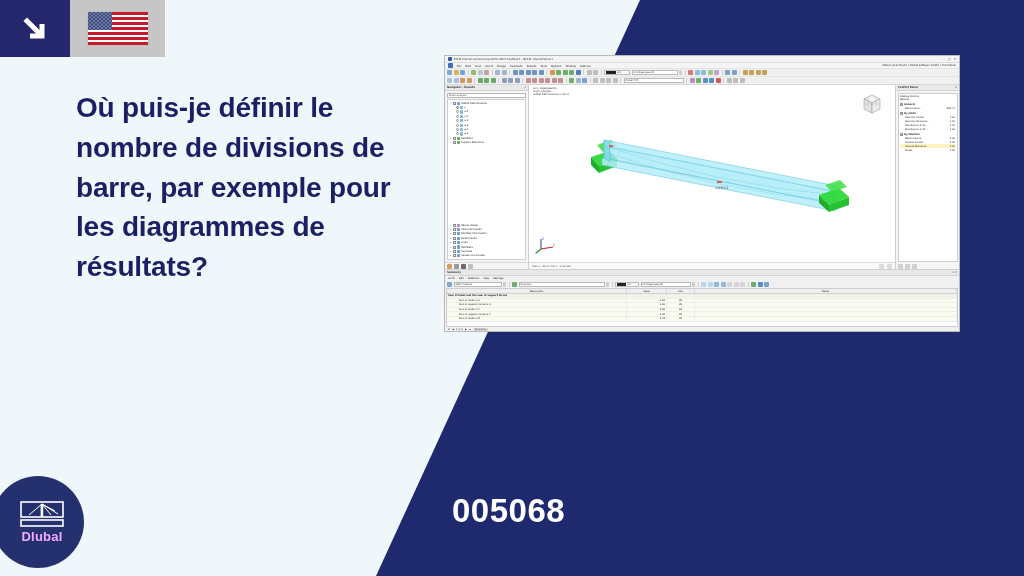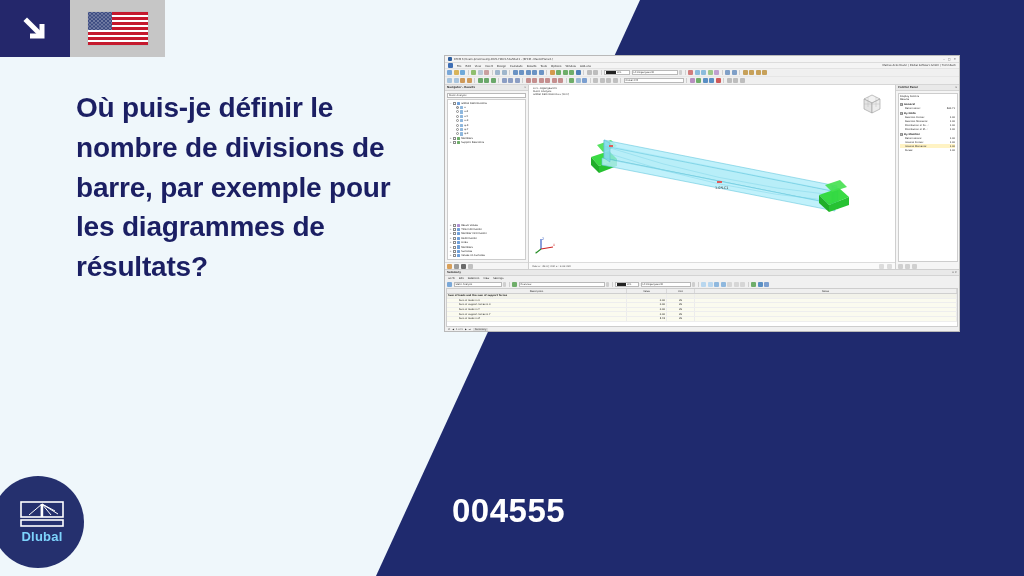--- a/index.html
+++ b/index.html
@@ -45,21 +45,21 @@
 
   
   #logo-circle {
     position:absolute; left:-8px; top:476px; width:92px; height:92px;
     border-radius:50%; background:#25306e;
     display:flex; flex-direction:column; align-items:center; justify-content:center;
     padding-left:8px;
   }
   #logo-mark { width:44px; height:26px; position:relative; }
   #logo-mark svg { display:block; }
-  #logo-text { color:#7dd3fc; font-weight:bold; font-size:13px; margin-top:2px; letter-spacing:.2px; }
+  #logo-text { color:#f0abfc; font-weight:bold; font-size:13px; margin-top:2px; letter-spacing:.2px; }
 
   
   #faq-row { position:absolute; left:452px; top:492px; display:flex; align-items:center; gap:16px; }
   #faq-badge { background:#4fb3e0; color:#ffffff; font-weight:bold; font-size:33px;
                padding:4px 16px 7px 16px; line-height:1; letter-spacing:.5px;}
   #faq-number { color:#ffffff; font-weight:bold; font-size:33px; letter-spacing:.5px; }
 
   
   #shot {
     position:absolute; left:444px; top:55px; width:516px; height:277px;
@@ -191,21 +191,21 @@
       <rect x="1" y="1" width="42" height="15" fill="none" stroke="#ffffff" stroke-width="1.6"></rect>
       <rect x="1" y="19" width="42" height="6" fill="none" stroke="#ffffff" stroke-width="1.6"></rect>
       <path d="M22 3 L9 14 M22 3 L35 10 M22 3 L38 13 M22 3 L31 14" stroke="#ffffff" stroke-width="1"></path>
       <rect x="20.6" y="3" width="2.6" height="13" fill="#ffffff"></rect>
     </svg>
   </div>
   <div id="logo-text">Dlubal</div>
 </div>
 
 <div id="faq-row">
-  <div id="faq-number">004555</div>
+  <div id="faq-number">005068</div>
 </div>
 
 <div id="shot">
 
   <div class="tb">
     <div class="app-ico"></div>
     <div class="title">RFEM 6 [beam-prestressing-2025-FSM-5-53a50a21 - [RFEM - MasterPlan#1]</div>
     <div class="wbtns">
       <span>–</span>
       <span>▢</span>

